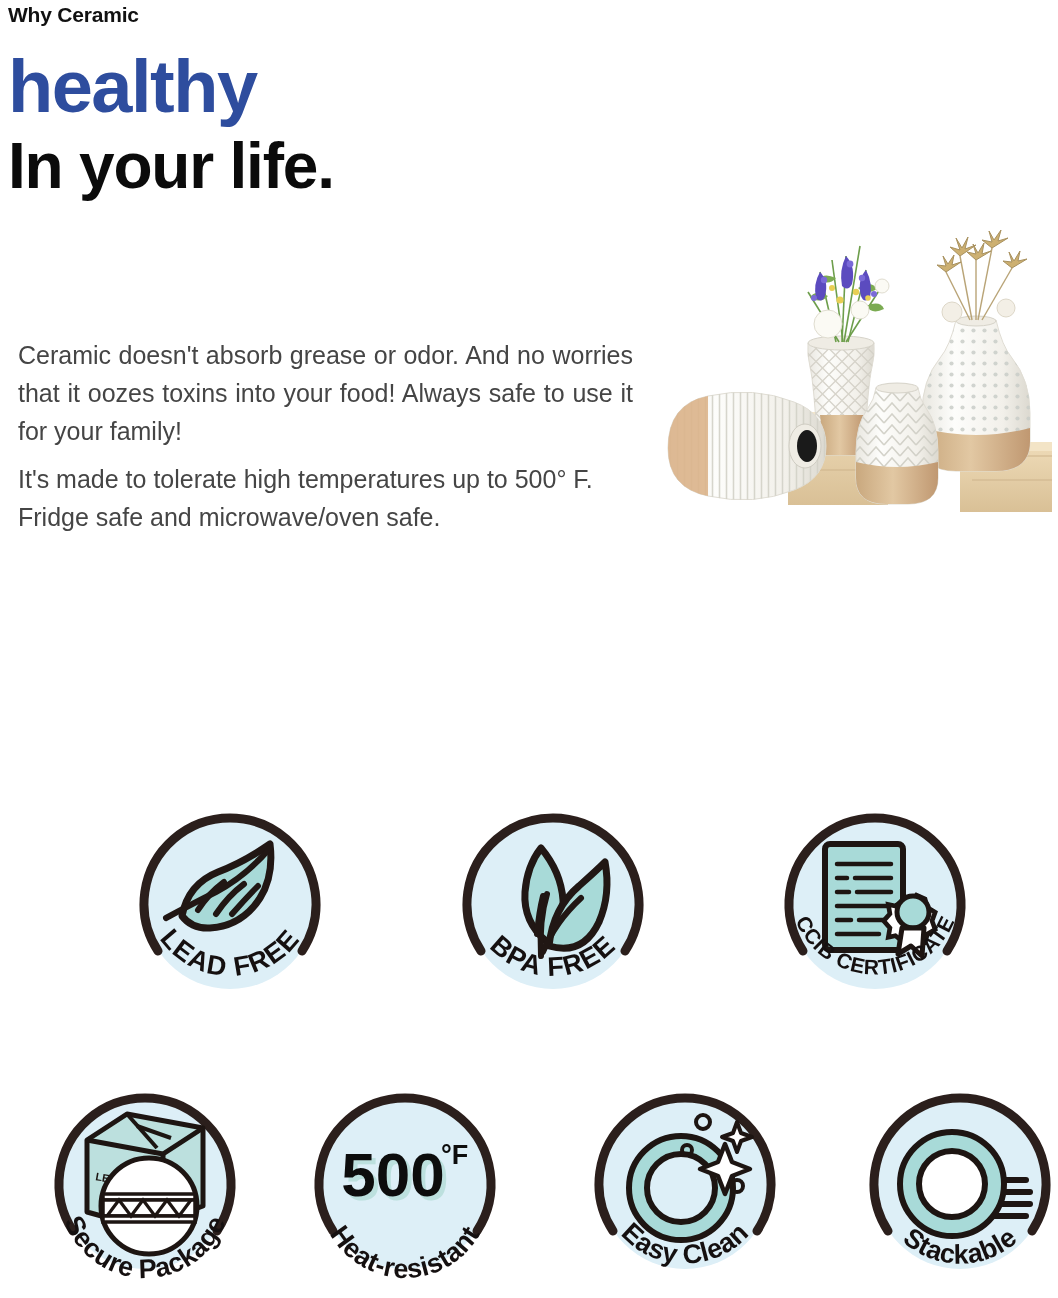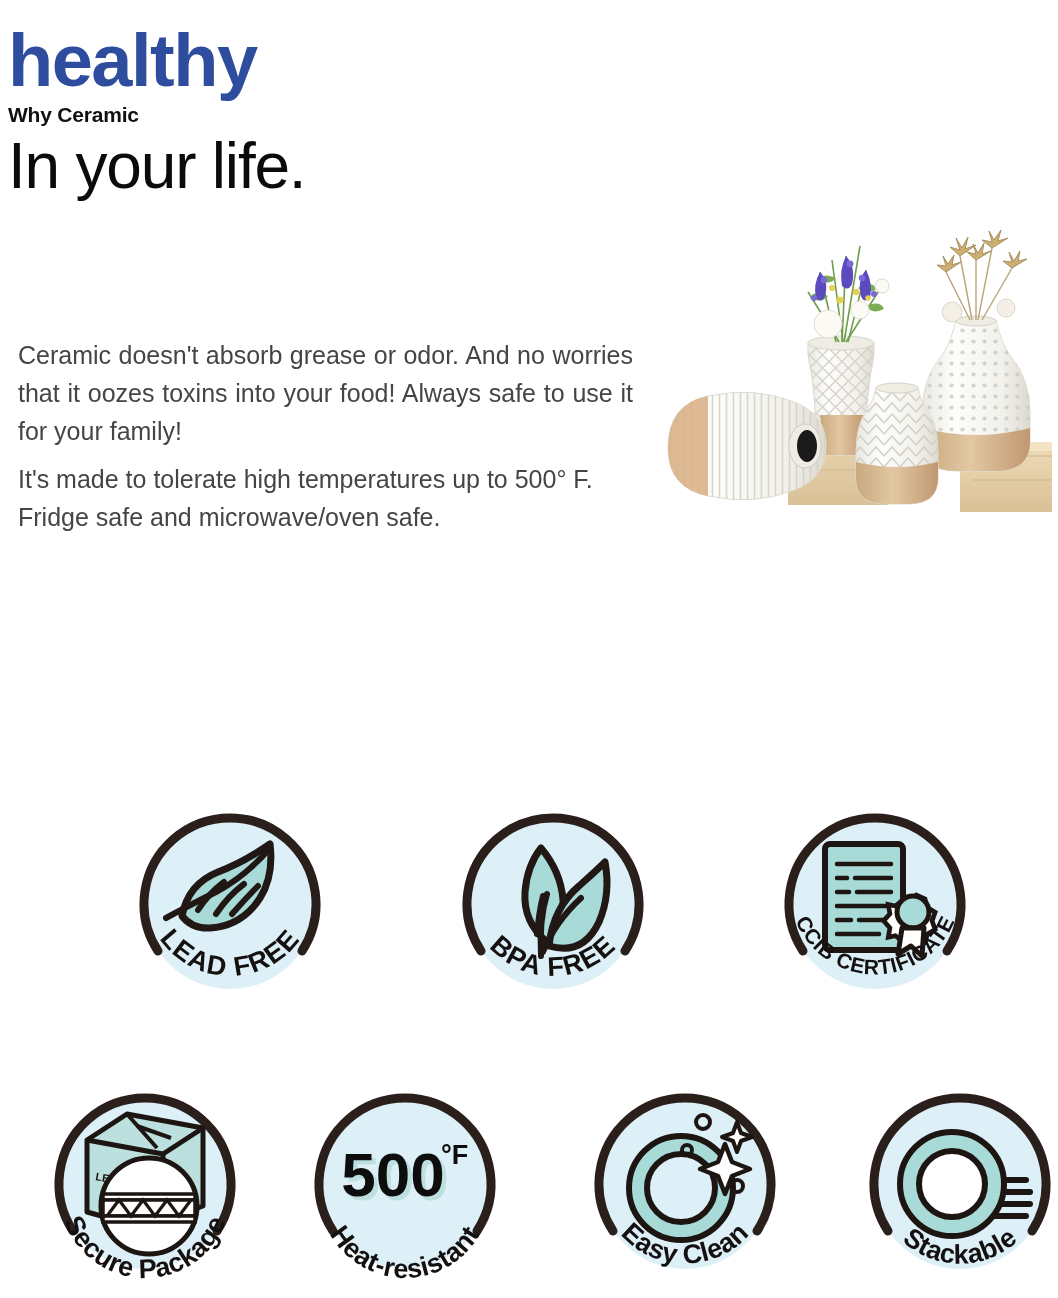--- a/index.html
+++ b/index.html
@@ -34,21 +34,21 @@
   #headline-healthy {
     font-size: 74px;
     font-weight: bold;
     color: #2E4D9E;
     line-height: 82px;
     letter-spacing: -1.5px;
     margin: 18px 0 0 0;
   }
   #headline-life {
     font-size: 64px;
-    font-weight: normal;
+    font-weight: bold;
     color: #0b0b0b;
     line-height: 72px;
     letter-spacing: -1.2px;
     margin: 2px 0 0 0;
   }
 
   
   #body-copy {
     position: absolute;
     left: 8px;
@@ -87,22 +87,22 @@
   .badge-ring   { fill: none; stroke: #2B1F1C; stroke-width: 9; stroke-linecap: round; }
   .badge-disc   { fill: #DDEFF7; }
   .leaf-fill    { fill: #A8DAD8; stroke: #211714; stroke-width: 7; stroke-linejoin: round; }
   .leaf-vein    { fill: none; stroke: #211714; stroke-width: 6; stroke-linecap: round; }
   .curve-text   { font-family: "Liberation Sans", sans-serif; font-weight: bold; fill: #151010; }
 </style>
 </head>
 <body>
 
 <div id="headline-block">
+  <div id="eyebrow-title">Why Ceramic</div>
   <div id="headline-healthy">healthy</div>
-  <div id="eyebrow-title">Why Ceramic</div>
   <div id="headline-life">In your life.</div>
 </div>
 
 <div id="body-copy">
   <p class="justified">Ceramic doesn't absorb grease or odor. And no worries that it oozes toxins into your food! Always safe to use it for your family!</p>
   <p>It's made to tolerate high temperatures up to 500° F. Fridge safe and microwave/oven safe.</p>
 </div>
 
 <div id="product-photo">
   <svg viewBox="0 0 398 400" xmlns="http://www.w3.org/2000/svg">

